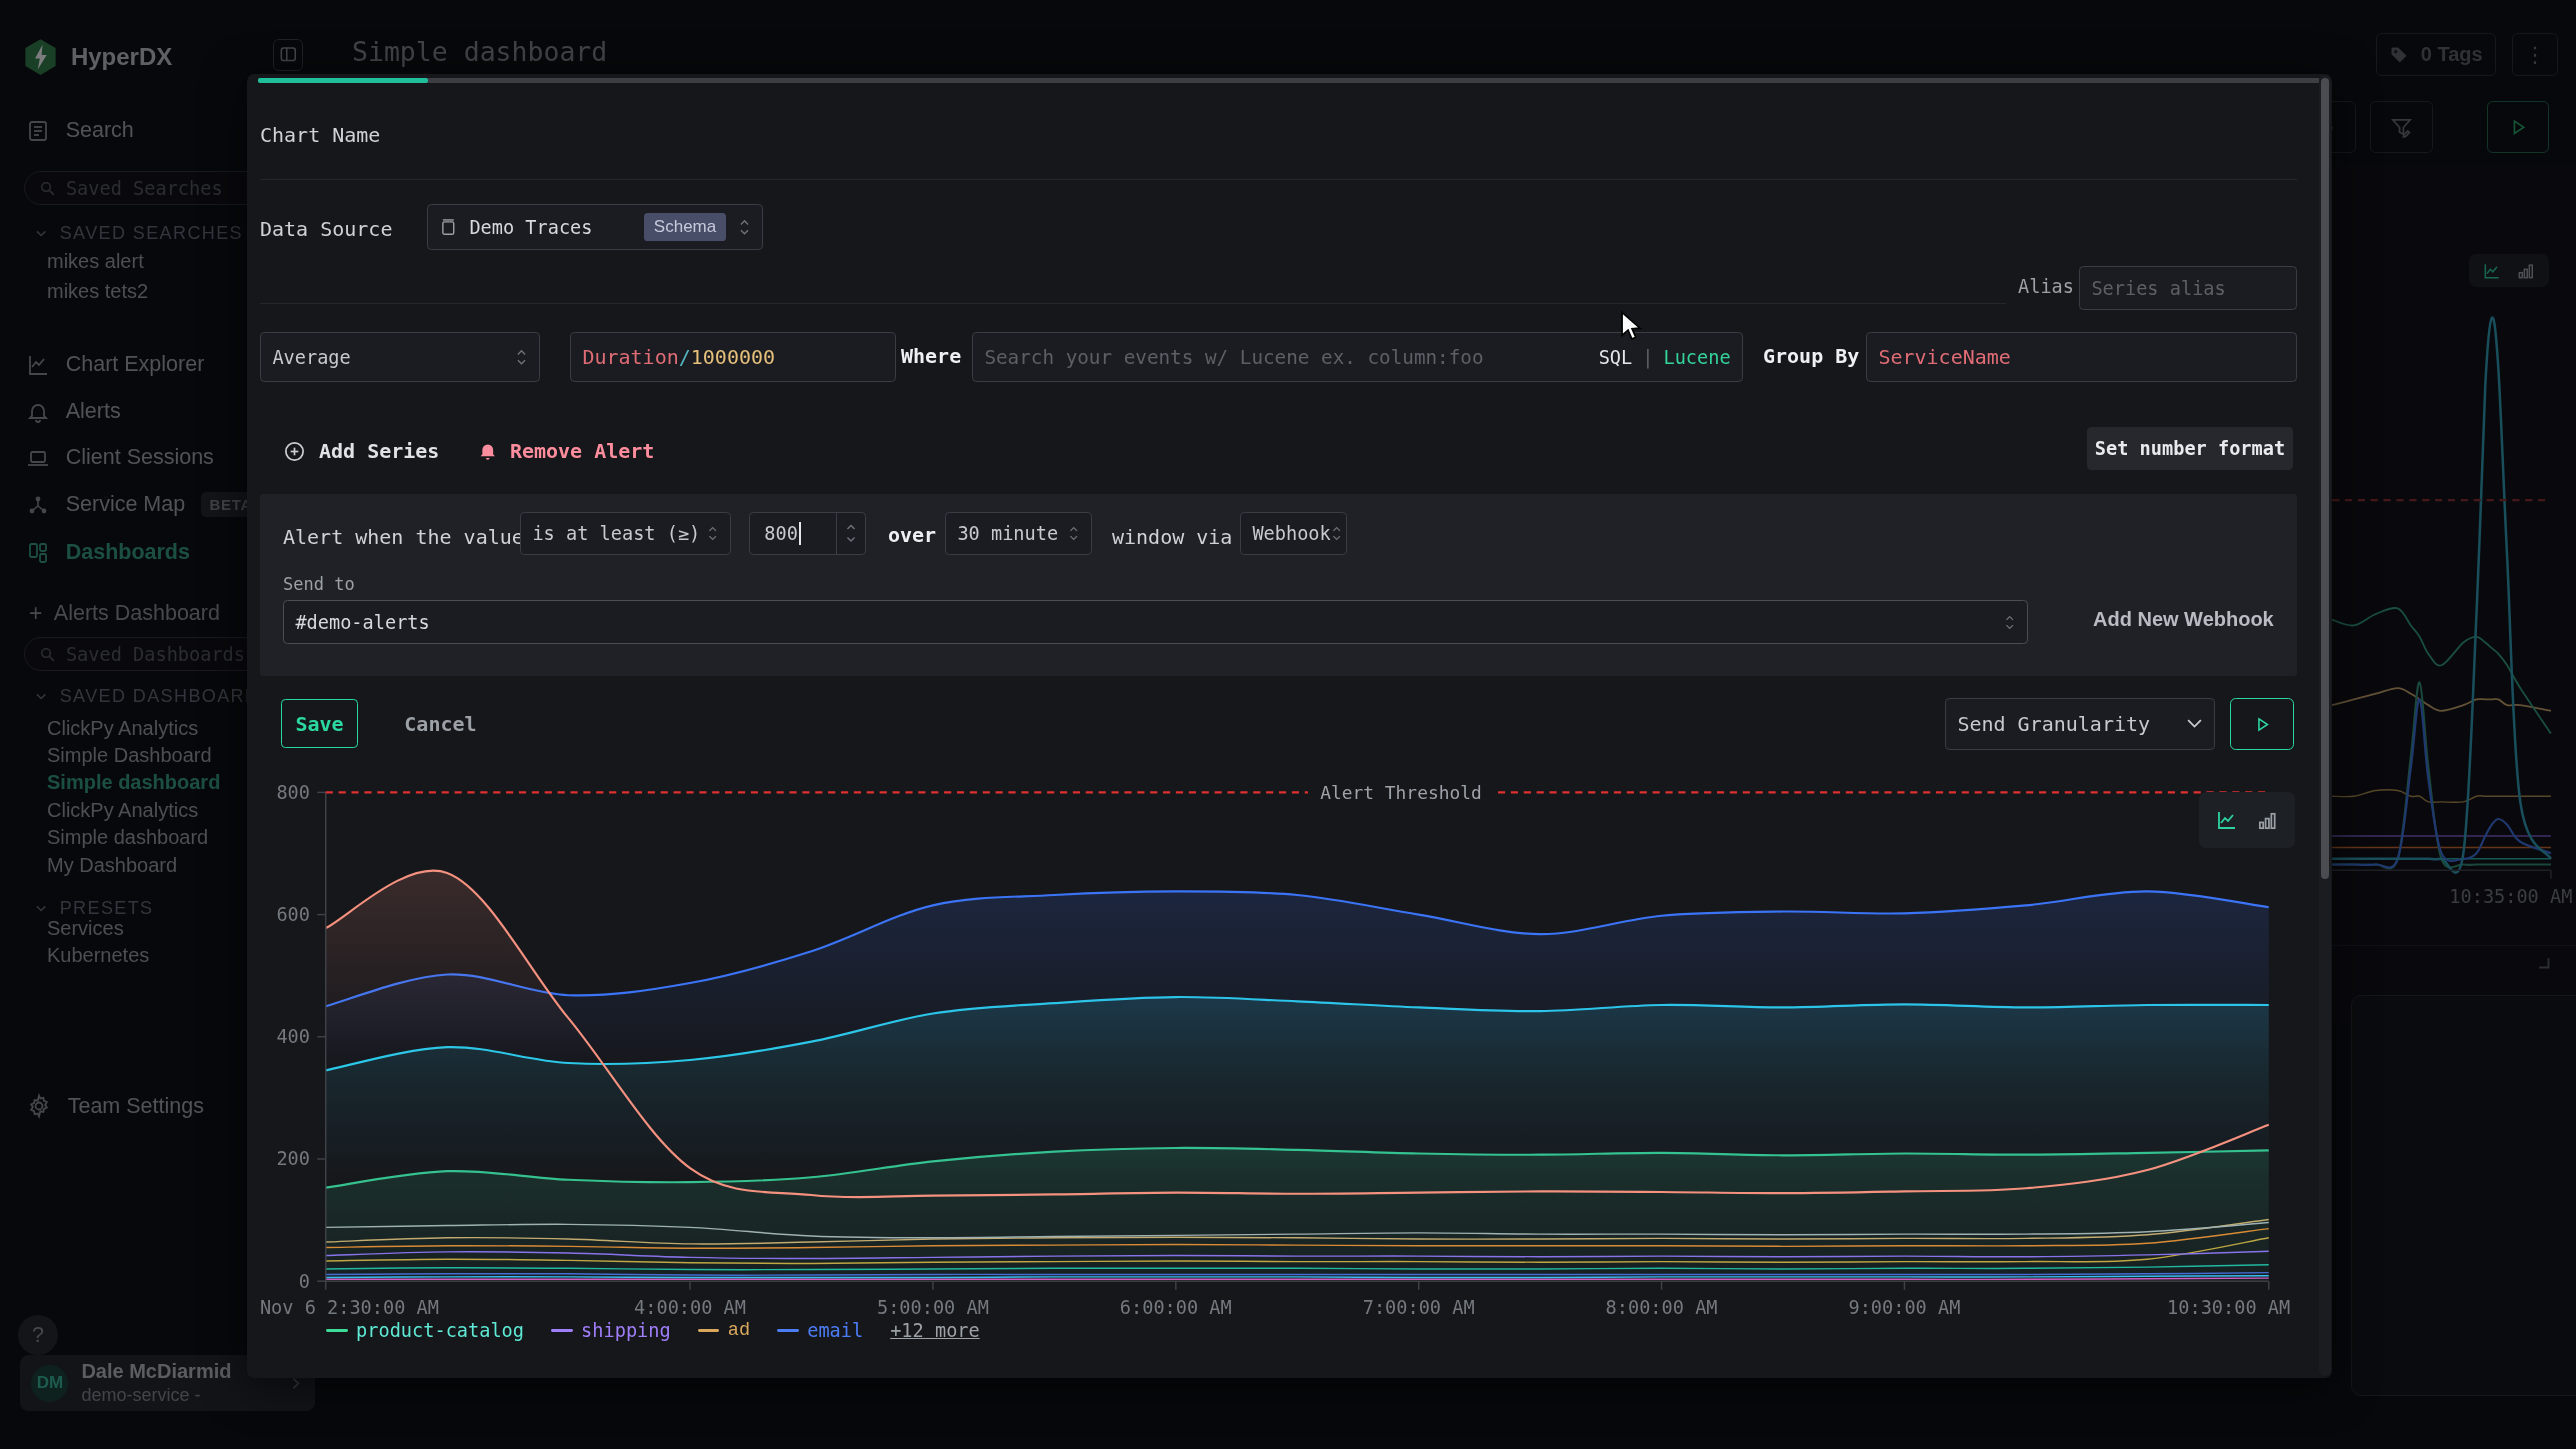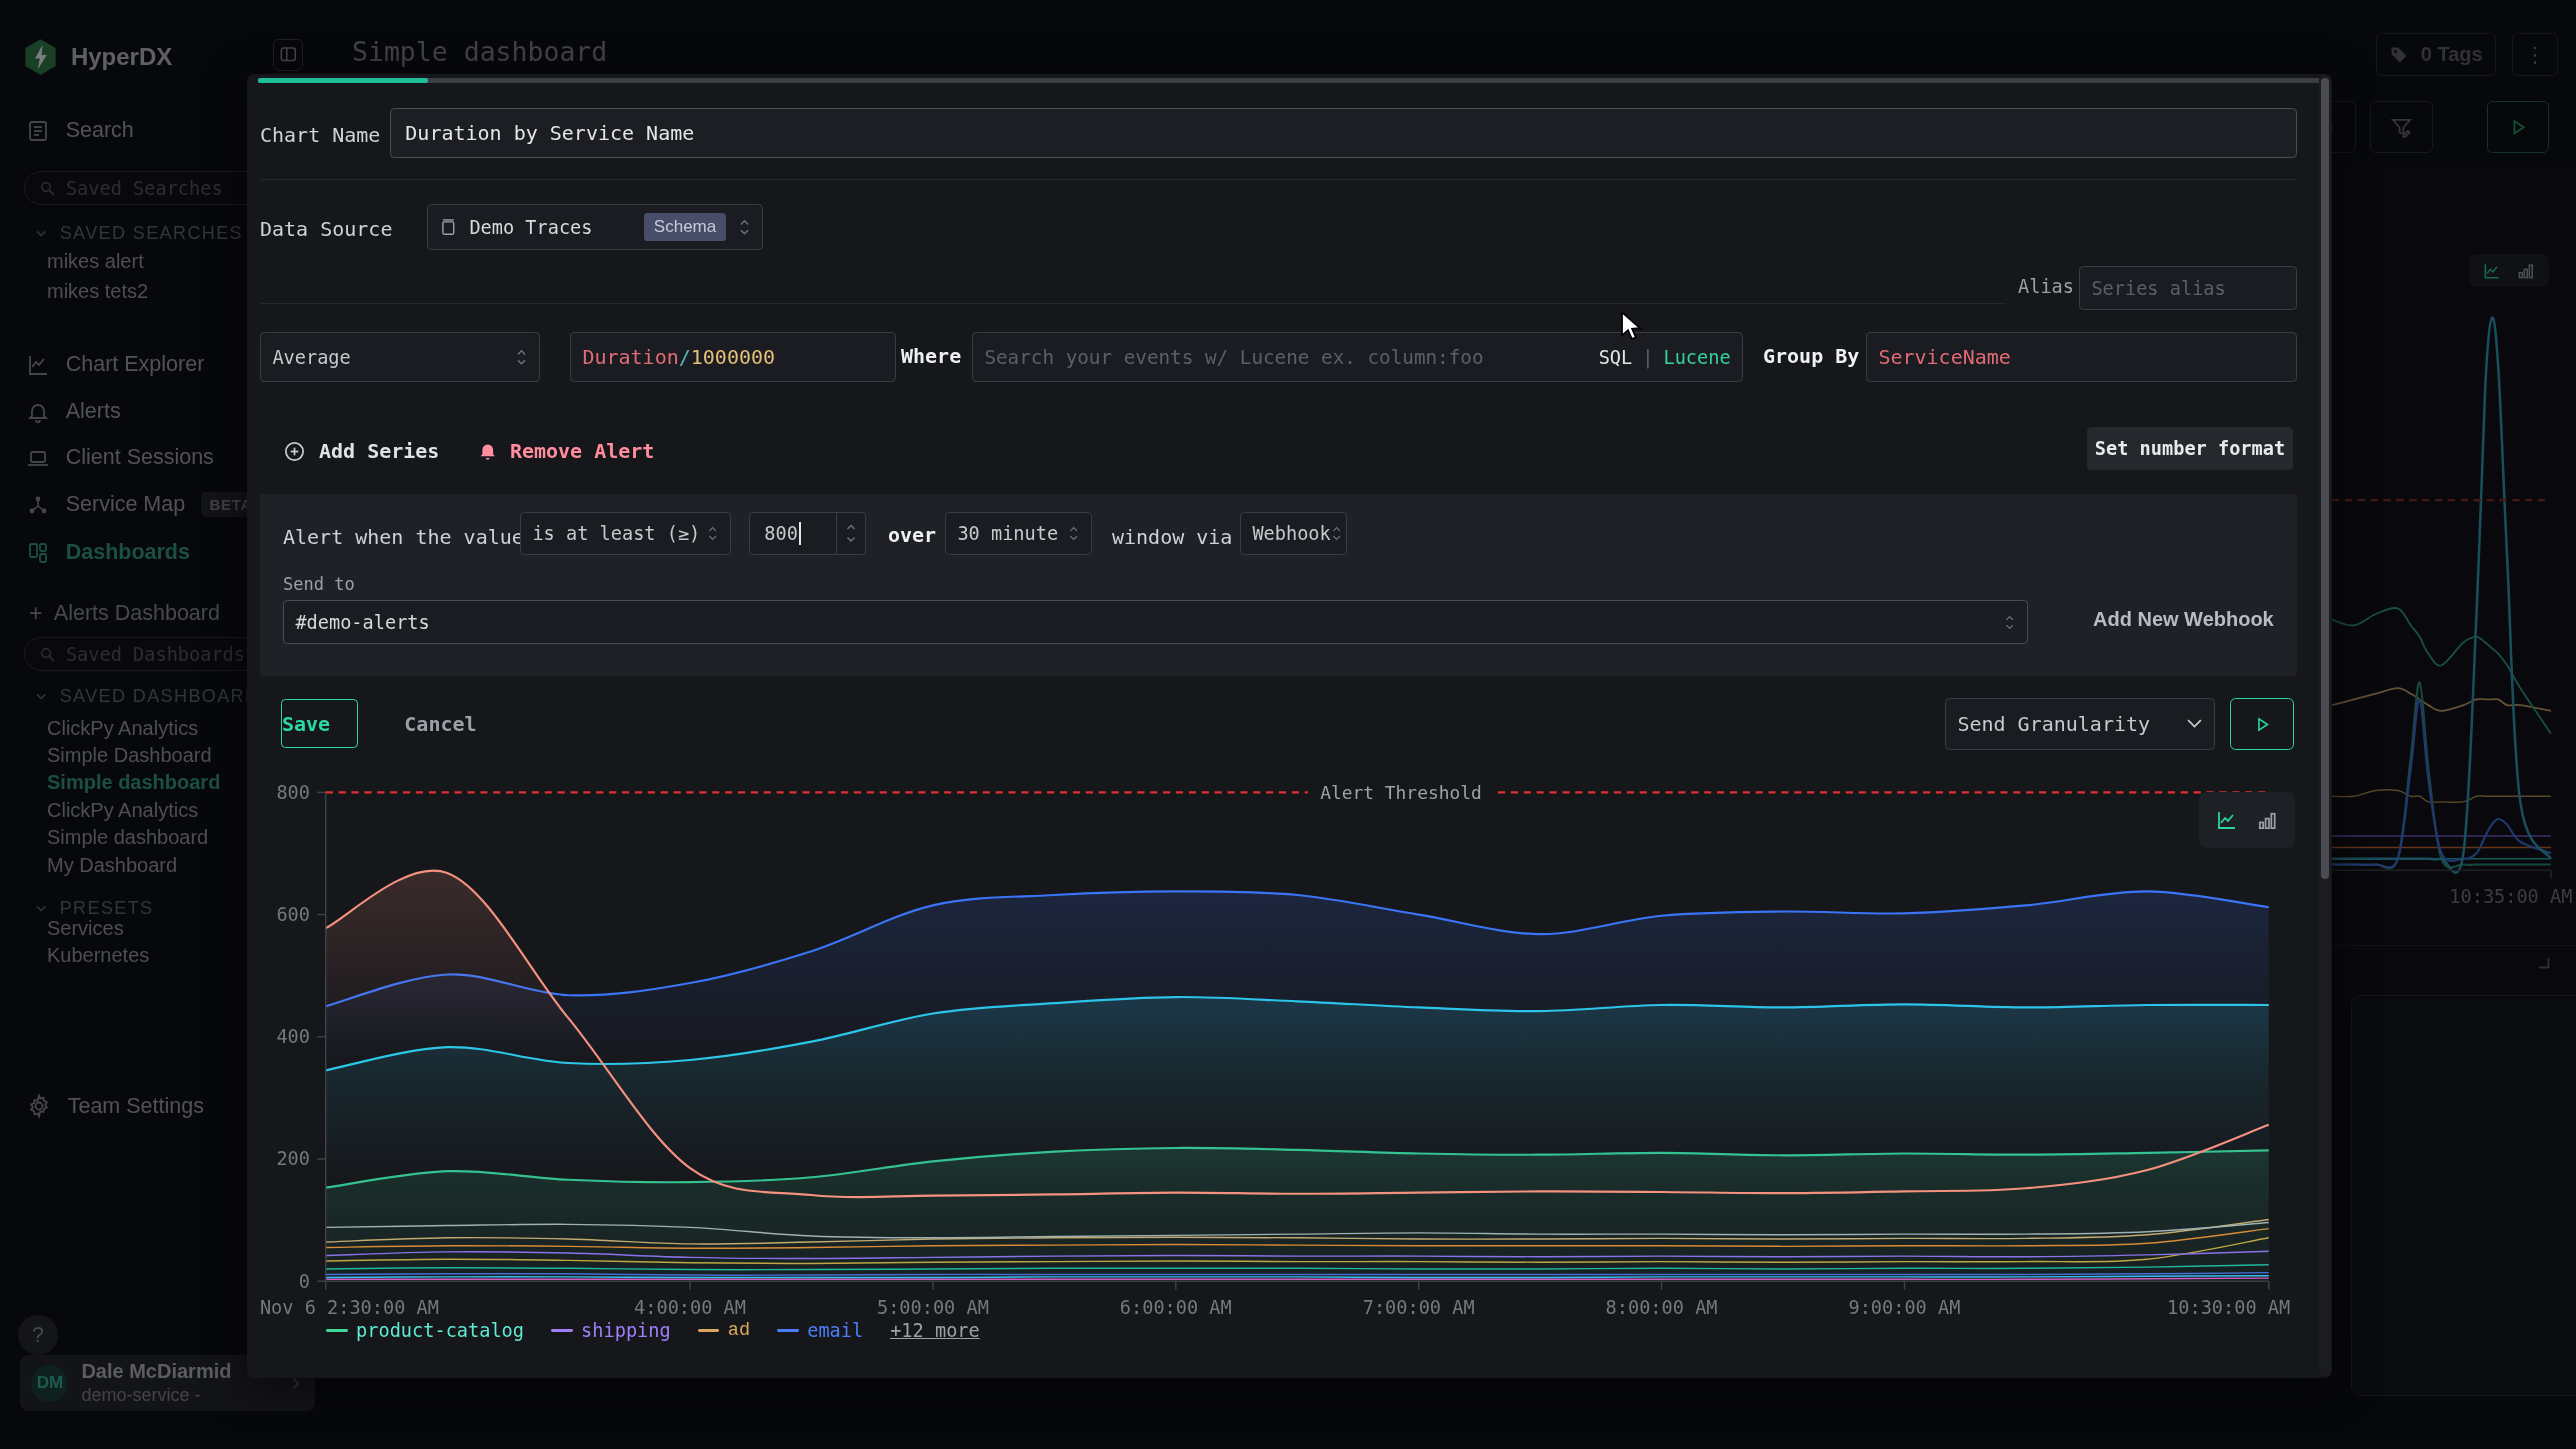--- a/index.html
+++ b/index.html
@@ -279,23 +279,20 @@
 
 <div class="dim-overlay"></div>
 
 <div class="modal">
 
   <div class="abs" style="left:11.4px;top:3.6px;width:2062px;height:5px;background:#3c3e44;border-radius:2.1px;">
     <div style="width:170px;height:5px;background:#1fbf9c;border-radius:2.1px;"></div>
   </div>
 
   <div class="abs lbl" style="left:13px;top:49px;">Chart Name</div>
-  <div class="abs inp" style="left:143px;top:34px;width:1907px;height:50px;border-color:#4a4d54;font-size:20px;">
-    <span>Duration by Service Name</span>
-  </div>
   <div class="abs" style="left:13px;top:105px;width:2037px;height:1.4px;background:#25272c;"></div>
 
   <div class="abs lbl" style="left:13px;top:143px;">Data Source</div>
   <div class="abs sel" style="left:180px;top:130px;width:336px;height:46px;gap:11.4px;justify-content:flex-start;">
     <span>
         <svg width="18.6" height="18.6" viewBox="0 0 24 24" fill="none" stroke="#9ca1a7" stroke-width="1.8">
           <rect x="5" y="5" width="14" height="16" rx="2"></rect>
           <line x1="5" y1="2.5" x2="19" y2="2.5"></line>
           <line x1="8" y1="9" x2="16" y2="9" opacity="0"></line>
         </svg>
@@ -407,21 +404,21 @@
     <div class="abs sel" style="left:23px;top:106px;width:1745px;height:44px;border-color:#4a4d54;color:#d6d9dd;">
       <span>#demo-alerts</span>
       <svg class="ud" width="11.4" height="17" viewBox="0 0 16 26" fill="none" stroke="#6e727a" stroke-width="2">
           <polyline points="3,9 8,4 13,9"></polyline>
           <polyline points="3,17 8,22 13,17"></polyline>
         </svg>
     </div>
     <div class="abs sans" style="left:1833px;top:114px;font-size:20px;font-weight:bold;color:#b9bcc2;">Add New Webhook</div>
   </div>
 
-  <div class="abs" style="left:34px;top:625px;width:77px;height:49px;border:1.4px solid #2bd99f;border-radius:4.3px;display:flex;align-items:center;justify-content:flex-start;">
+  <div class="abs" style="left:34px;top:625px;width:77px;height:49px;border:1.4px solid #2bd99f;border-radius:4.3px;display:flex;align-items:center;justify-content:center;">
     <span style="color:#2bd99f;font-weight:bold;font-size:20px;">Save</span>
   </div>
   <div class="abs" style="left:143px;top:625px;height:49px;display:flex;align-items:center;padding:0 14.3px;">
     <span style="color:#9ca1a7;font-weight:bold;font-size:20px;">Cancel</span>
   </div>
 
   <div class="abs sel" style="left:1698px;top:624px;width:270px;height:52px;font-size:20px;color:#c6c9ce;">
     <span>Send Granularity</span>
     <svg width="17" height="11.4" viewBox="0 0 24 16" fill="none" stroke="#c6c9ce" stroke-width="2.6">
         <polyline points="3,3 12,12 21,3"></polyline>

